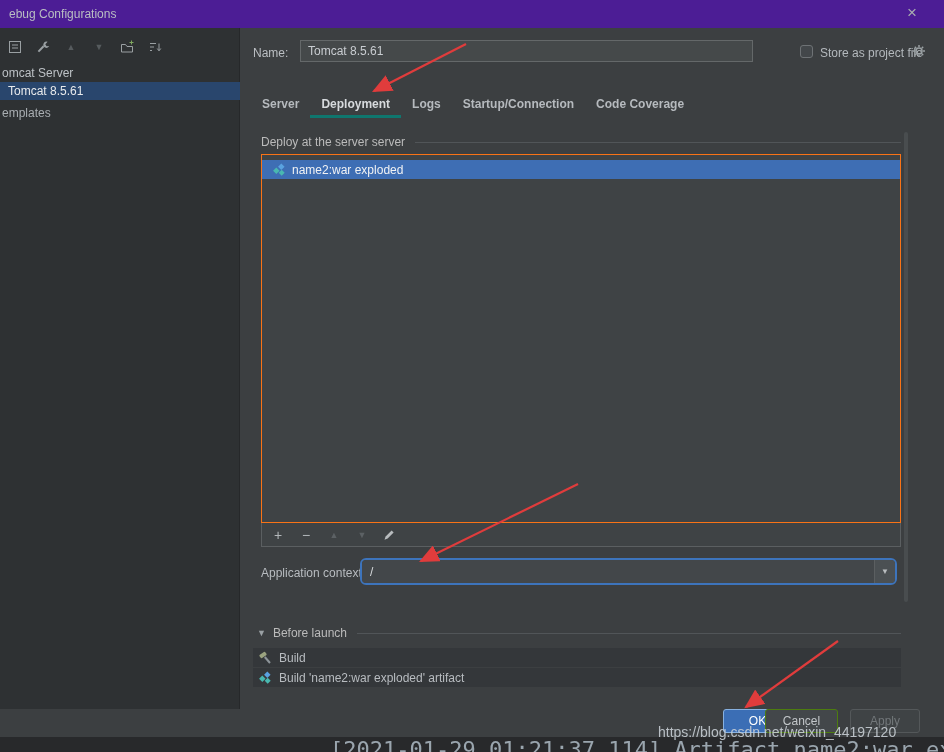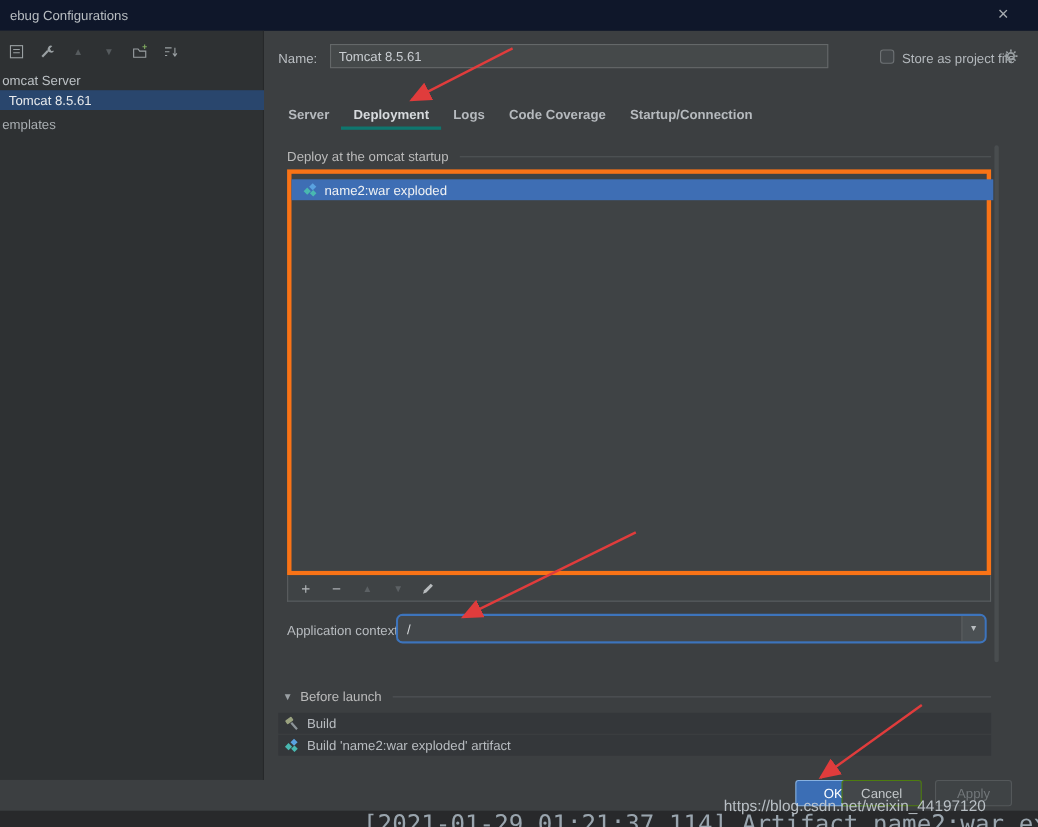--- a/index.html
+++ b/index.html
@@ -11,21 +11,21 @@
   }
   .window {
     position: relative;
     width: 944px; height: 752px;
     background: #3c3f41;
     overflow: hidden;
   }
   
   .titlebar {
     position: absolute; left: 0; top: 0; width: 944px; height: 28px;
-    background: #0f172a;
+    background: #4c1d95;
   }
   .titlebar .title { position: absolute; left: 9px; top: 7px; color: #b9bec2; }
   .close-btn {
     position: absolute; right: 22px; top: 3px; width: 20px; height: 20px;
     color: #a7acb0; font-size: 17px; text-align: center; line-height: 20px; cursor: default;
   }
   
   .left-panel {
     position: absolute; left: 0; top: 28px; width: 240px; height: 681px;
     background: #2e3133; border-right: 1px solid #26282a;
@@ -58,21 +58,21 @@
   .tab.active { color: #d7dadd; border-bottom: 3px solid #0f766e; padding-bottom: 3px; }
   
   .section-hdr { position: absolute; display: flex; align-items: center; }
   .section-hdr .rule { flex: 1; height: 1px; background: #515558; margin-left: 10px; }
   .deploy-hdr { left: 261px; top: 135px; width: 640px; }
   .bl-hdr { left: 257px; top: 626px; width: 644px; }
   .bl-hdr .tri { font-size: 9px; color: #9aa0a4; margin-right: 7px; }
   
   .list-box {
     position: absolute; left: 261px; top: 154px; width: 640px; height: 369px;
-    background: #3f4345; border: 4px solid #f97316;
+    background: #3f4345; border: 1px solid #f97316;
   }
   .list-row-sel {
     position: absolute; left: 0; top: 5px; width: 638px; height: 19px;
     background: #3e6eb4; color: #f0f2f4; display: flex; align-items: center; padding-left: 10px; gap: 6px;
   }
   .list-toolbar {
     position: absolute; left: 261px; top: 523px; width: 640px; height: 24px;
     background: #3f4345; border: 1px solid #5b5f61; border-top: none;
     display: flex; align-items: center; gap: 12px; padding-left: 8px;
   }
@@ -197,26 +197,26 @@
           <line x1="2.8" y1="11.2" x2="4.2" y2="9.8"></line>
           <line x1="9.8" y1="4.2" x2="11.2" y2="2.8"></line>
         </g>
       </svg>
   </span>
 
   <div class="tabs">
     <span class="tab">Server</span>
     <span class="tab active">Deployment</span>
     <span class="tab">Logs</span>
+    <span class="tab">Startup/Connection</span>
     <span class="tab">Code Coverage</span>
-    <span class="tab">Startup/Connection</span>
   </div>
 
   <div class="section-hdr deploy-hdr">
-    <span>Deploy at the omcat startup</span>
+    <span>Deploy at the server server</span>
     <span class="rule"></span>
   </div>
 
   <div class="list-box">
     <div class="list-row-sel">
       <span>
         <svg width="14" height="14">
             <rect x="2" y="5.5" width="4.6" height="4.6" transform="rotate(45 4.3 7.8)" fill="#49b8b0"></rect>
             <rect x="7" y="1.5" width="4.6" height="4.6" transform="rotate(45 9.3 3.8)" fill="#5aa2e0"></rect>
             <rect x="7.6" y="7.6" width="4.2" height="4.2" transform="rotate(45 9.7 9.7)" fill="#49b8b0"></rect>

